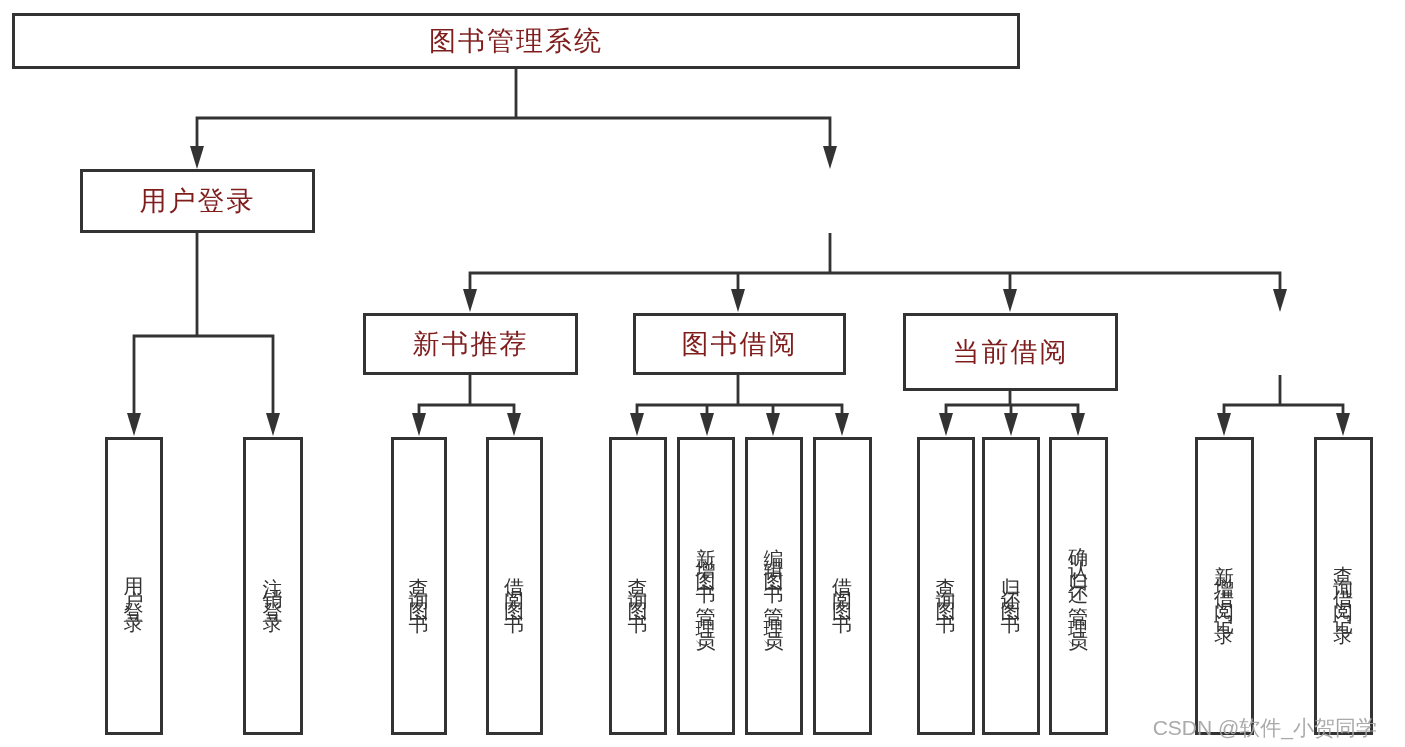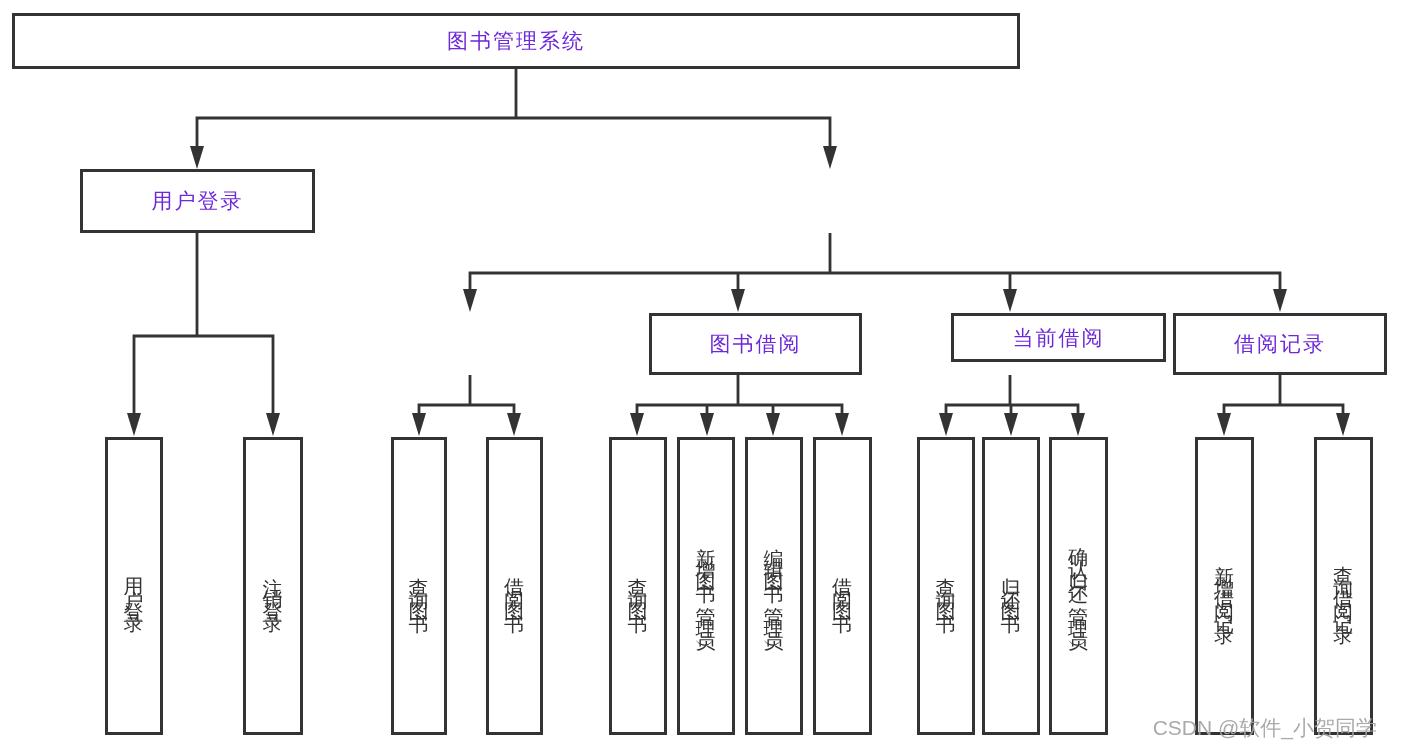--- a/index.html
+++ b/index.html
@@ -18,22 +18,22 @@
     z-index: 1;
   }
   .box {
     position: absolute;
     box-sizing: border-box;
     border: 3px solid #333333;
     background: #ffffff;
     display: flex;
     align-items: center;
     justify-content: center;
-    font-size: 21px;
-    color: #6d28d9;
+    font-size: 27px;
+    color: #7f1d1d;
     letter-spacing: 2px;
     z-index: 2;
   }
   .leaf {
     position: absolute;
     top: 437px;
     height: 298px;
     box-sizing: border-box;
     border: 3px solid #333333;
     background: #ffffff;
@@ -107,28 +107,28 @@
   </svg>
 
   <div class="box" style="left:12px; top:13px; width:1008px; height:56px;">
     <span>图书管理系统</span>
   </div>
 
   <div class="box" style="left:80px; top:169px; width:235px; height:64px;">
     <span>用户登录</span>
   </div>
 
-  <div class="box" style="left:633px; top:313px; width:213px; height:62px;margin-left:16px;">
+  <div class="box" style="left:363px; top:313px; width:215px; height:62px;">
+    <span>新书推荐</span>
+  </div>
+  <div class="box" style="left:633px; top:313px; width:213px; height:62px;">
     <span>图书借阅</span>
   </div>
-  <div class="box" style="left:951px; top:313px; width:215px; height:49px;">
+  <div class="box" style="left:903px; top:313px; width:215px; height:78px;">
     <span>当前借阅</span>
-  </div>
-  <div class="box" style="left:1173px; top:313px; width:214px; height:62px;">
-    <span>借阅记录</span>
   </div>
 
   <div class="leaf" style="left:105px; width:58px;">
     <span class="vtext">用户登录</span>
   </div>
   <div class="leaf" style="left:243px; width:60px;">
     <span class="vtext">注销登录</span>
   </div>
   <div class="leaf" style="left:391px; width:56px;">
     <span class="vtext">查询图书</span>

